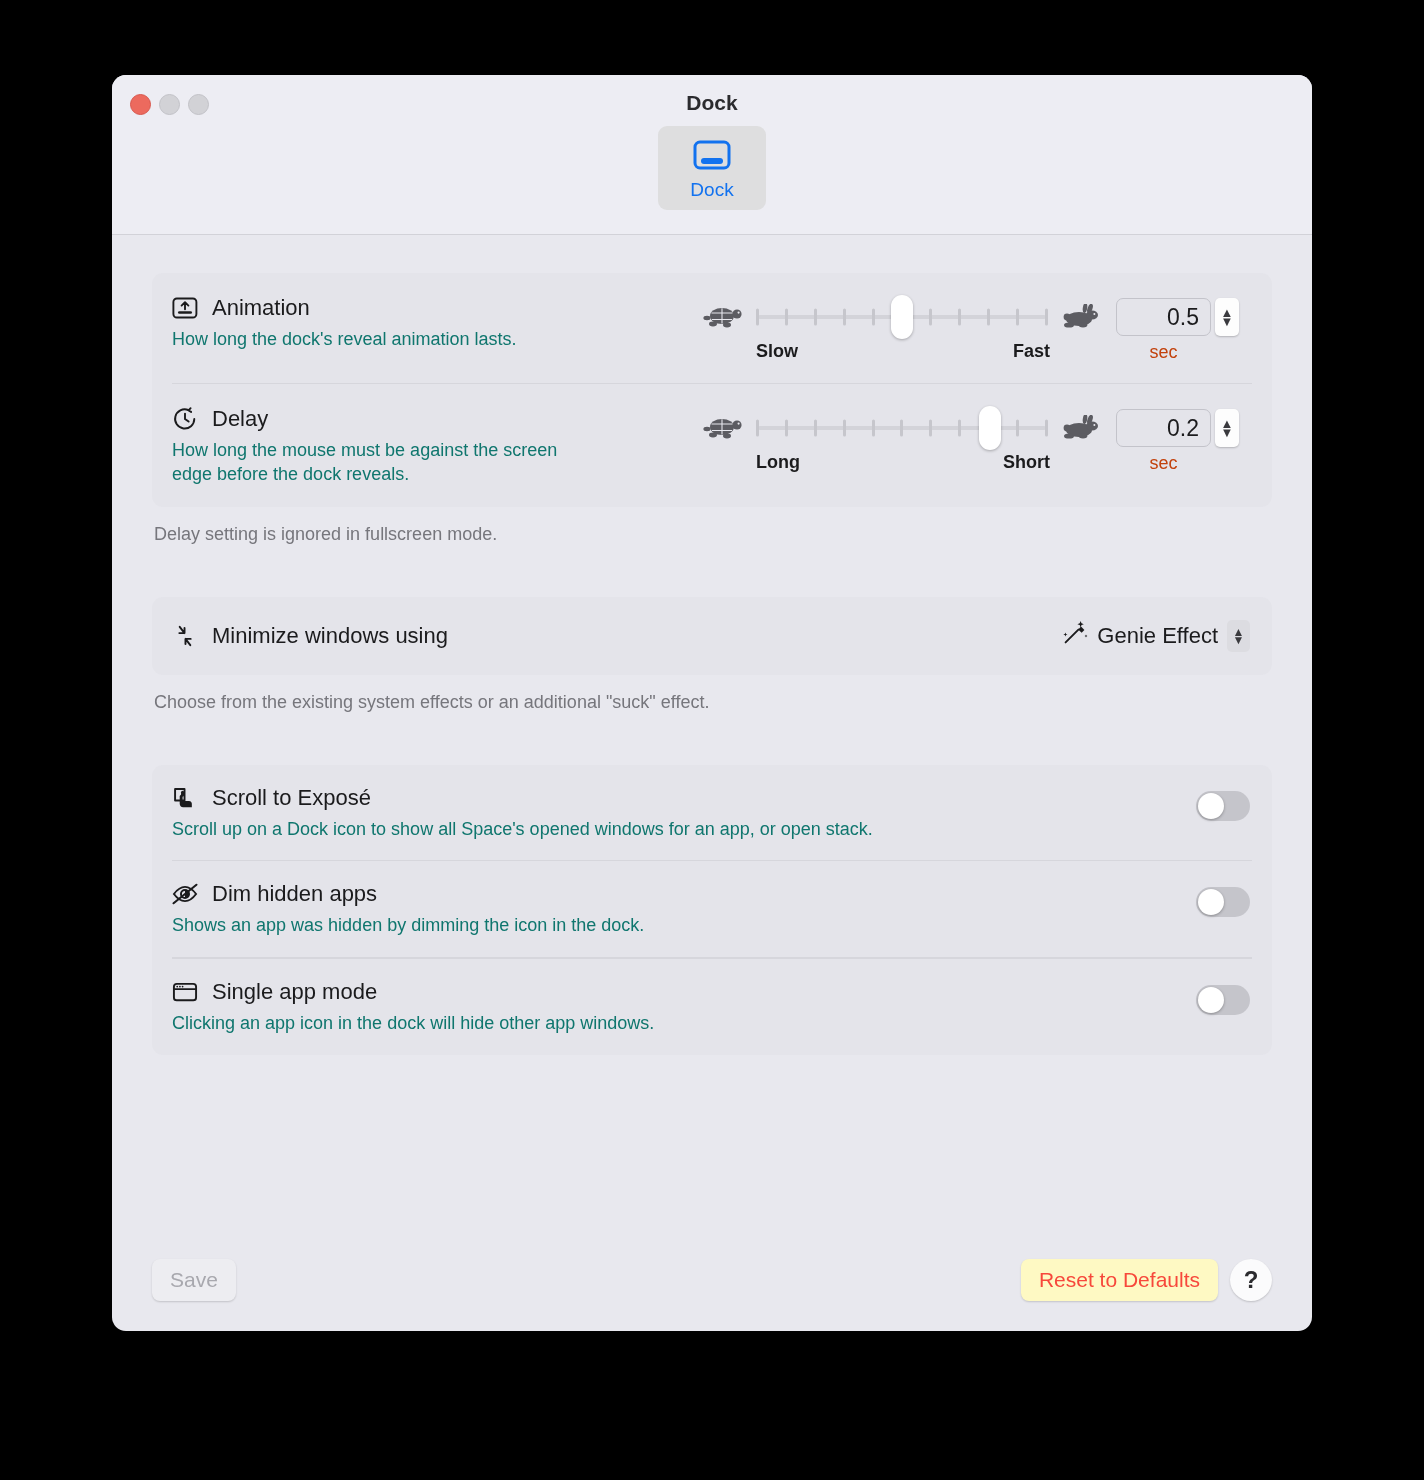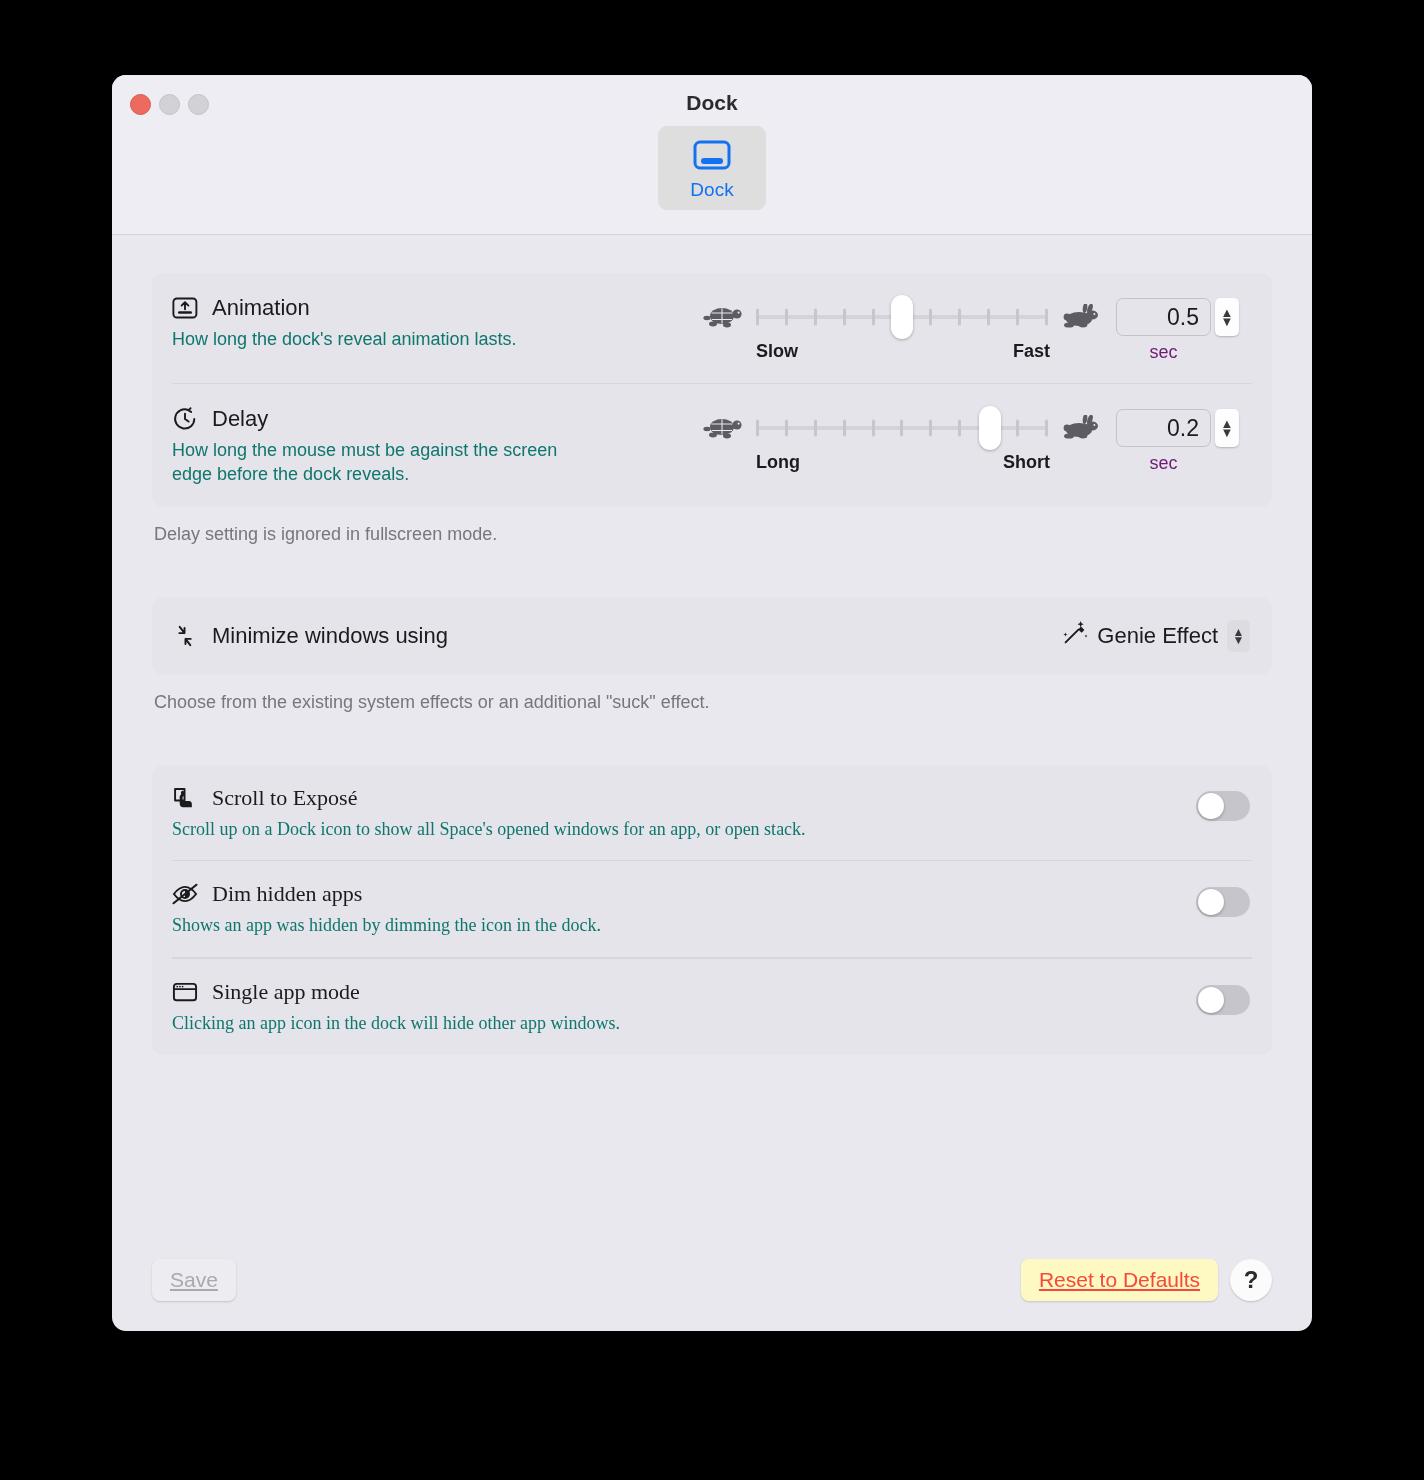--- a/index.html
+++ b/index.html
@@ -149,21 +149,21 @@
     font-size: 23px; color: #1b1b1d;
   }
   .stepper {
     width: 24px; height: 38px; margin-left: 4px;
     background: #fdfdfd; border-radius: 5px;
     box-shadow: 0 1px 2px rgba(0,0,0,0.22);
     display: flex; flex-direction: column;
     align-items: center; justify-content: center;
   }
   .stepper span { line-height: 9px; font-size: 13px; color: #3a3a3e; }
-  .unit { text-align: center; font-size: 18px; color: #701a75; margin-top: 5px; width: 95px;}
+  .unit { text-align: center; font-size: 18px; color: #c2410c; margin-top: 5px; width: 95px;}
 
   
   .caption {
     font-size: 18px; color: #76767c;
     padding: 17px 2px 0 2px;
   }
 
   
   .select-row {
     display: flex; align-items: center;
@@ -181,21 +181,21 @@
     display: flex; flex-direction: column;
     align-items: center; justify-content: center;
   }
   .popup-chev span { line-height: 8px; font-size: 12px; color: #3a3a3e; }
 
   
   .toggle-row {
     display: flex; align-items: flex-start;
     padding: 20px 22px 19px 20px;
   }
-  .tr-left { flex: 1; font-family: Liberation Serif, serif; }
+  .tr-left { flex: 1; }
   .switch {
     width: 54px; height: 30px;
     border-radius: 15px;
     background: #c5c5cb;
     position: relative;
     flex: none;
     margin-top: 6px;
   }
   .switch .knob {
     position: absolute; top: 2px; left: 2px;
@@ -209,21 +209,20 @@
     display: flex; align-items: center;
     padding: 22px 40px 30px 40px;
     flex: none;
   }
   .btn {
     font-size: 21px;
     border-radius: 8px;
     padding: 9px 18px;
     background: #ededf1;
     box-shadow: 0 1px 2px rgba(0,0,0,0.16);
-    text-decoration: underline;
   }
   .btn.save { color: #a8a8ae; }
   .btn.reset { color: #f7483b; background: #fef9c3; margin-left: auto; }
   .help-btn {
     width: 42px; height: 42px; border-radius: 50%;
     background: #fbfbfc; margin-left: 12px;
     display: flex; align-items: center; justify-content: center;
     font-size: 24px; font-weight: bold; color: #2b2b2e;
     box-shadow: 0 1px 2px rgba(0,0,0,0.18);
   }

